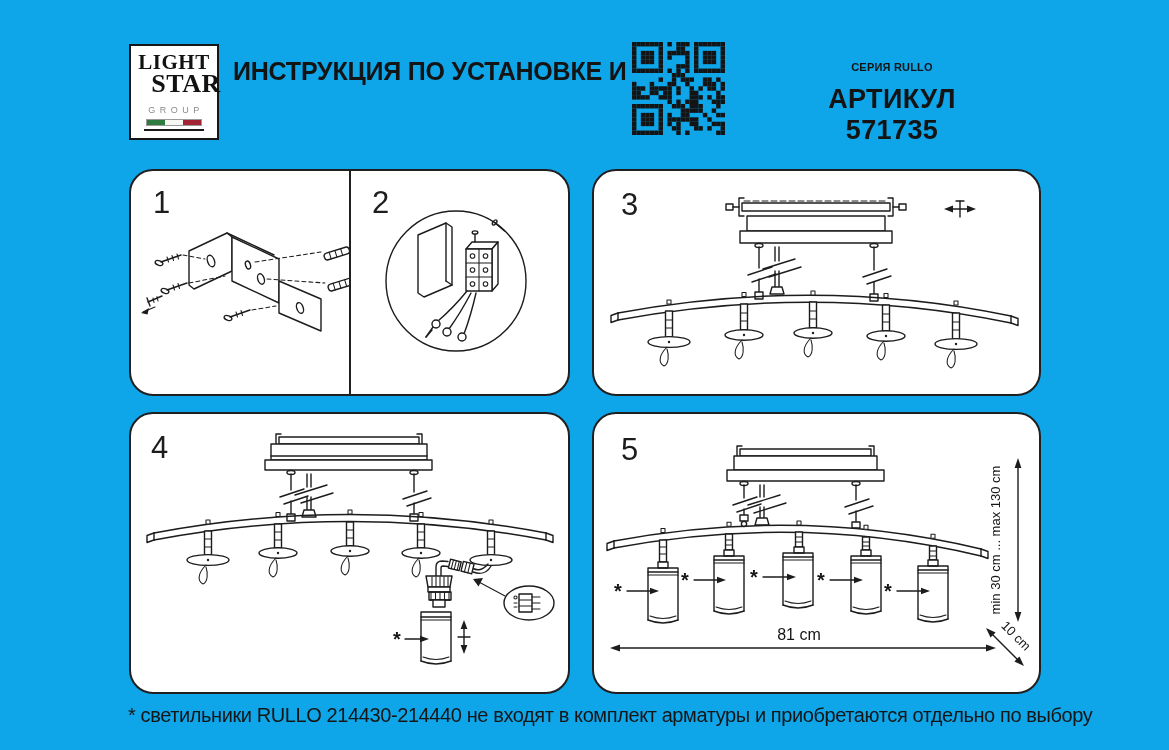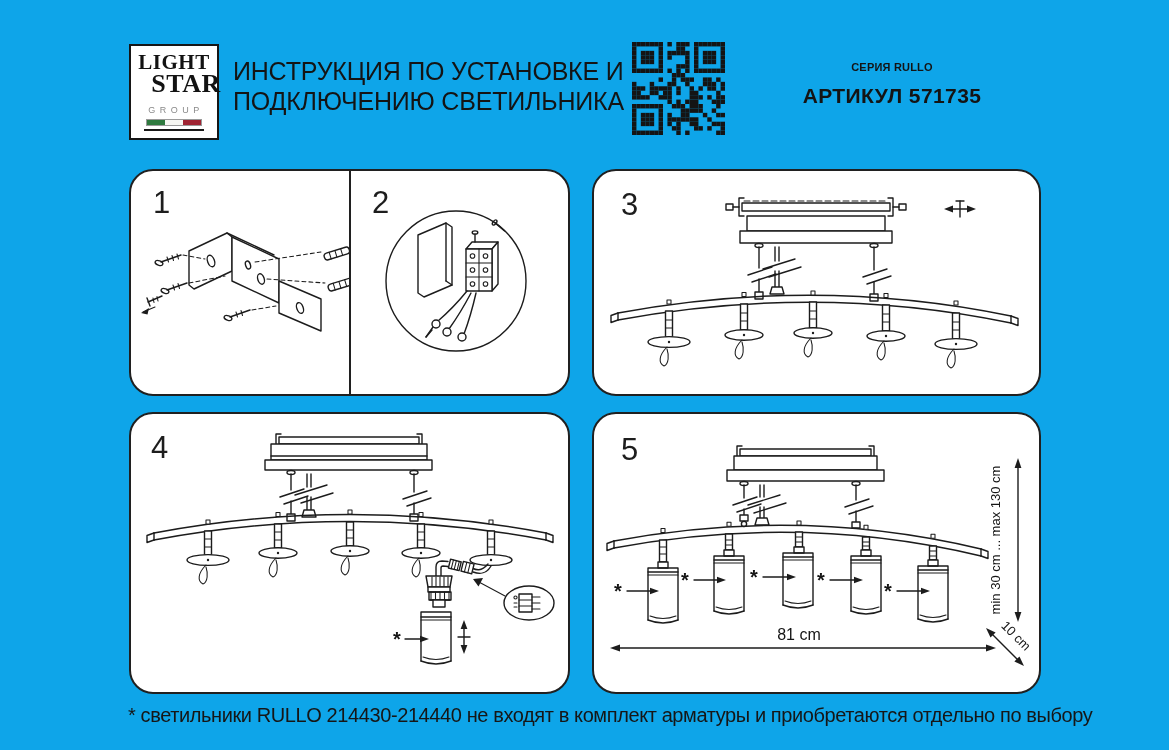--- a/index.html
+++ b/index.html
@@ -7,27 +7,27 @@
         font-family:"Liberation Sans",sans-serif;color:#161616;padding-left:45px;}
   
   .logo{position:absolute;left:129px;top:44px;width:86px;height:92px;border:2px solid #161616;
         display:flex;flex-direction:column;align-items:center;justify-content:center;background:#fff;}
   .logo-word1{font-family:"Liberation Serif",serif;font-weight:700;font-size:21px;line-height:19px;letter-spacing:.5px;color:#121212;}
   .logo-word2{font-family:"Liberation Serif",serif;font-weight:700;font-size:26px;line-height:23px;letter-spacing:.5px;color:#121212;margin-left:24px;}
   .logo-word3{font-size:9px;letter-spacing:4.5px;color:#8a8a8a;margin:10px 0 4px;padding-left:4px;}
   .flag{width:56px;height:7px;display:flex;border:1px solid #9a9a9a;box-sizing:border-box;}
   .flag span{flex:1;}
   .flag-underline{width:60px;height:2.5px;background:#1a1a1a;margin-top:2.5px;}
-  .title{position:absolute;left:233px;top:56px;font-size:25px;font-weight:400;line-height:30px;
+  .title{position:absolute;left:233px;top:56px;font-size:25px;font-weight:700;line-height:30px;
          letter-spacing:-0.2px;color:#141414;}
   .qr{position:absolute;left:632px;top:42px;width:93px;height:93px;}
   .qr svg{width:100%;height:100%;fill:#141414;}
   .series{position:absolute;left:786px;top:61px;width:212px;text-align:center;}
   .series-line{font-size:11px;font-weight:700;letter-spacing:.2px;color:#141414;}
-  .article-line{font-size:21px;font-weight:700;margin-top:11px;letter-spacing:.4px;color:#141414;}
+  .article-line{font-size:27px;font-weight:700;margin-top:11px;letter-spacing:.4px;color:#141414;}
   
   .panel{position:absolute;background:#fff;border:2px solid #202020;border-radius:24px;}
   .panel12{left:129px;top:169px;width:437px;height:223px;}
   .panel3 {left:592px;top:169px;width:445px;height:223px;}
   .panel4 {left:129px;top:412px;width:437px;height:278px;}
   .panel5 {left:592px;top:412px;width:445px;height:278px;}
   .divider{position:absolute;left:218px;top:0;width:2px;height:100%;background:#202020;}
   .step-num{position:absolute;font-size:31px;font-weight:400;color:#1d1d1d;}
   .n1{left:22px;top:14px;} .n2{left:241px;top:14px;}
   .n3{left:27px;top:16px;} .n4{left:20px;top:16px;} .n5{left:27px;top:18px;}
@@ -59,21 +59,20 @@
     <div class="flag">
       <span style="background:#2f7a3f"></span>
       <span style="background:#f6f6f2"></span>
       <span style="background:#a02433"></span>
     </div>
     <div class="flag-underline"></div>
   </div>
 
   <div class="title">
     <div>ИНСТРУКЦИЯ ПО УСТАНОВКЕ И</div>
-    <div>ПОДКЛЮЧЕНИЮ СВЕТИЛЬНИКА</div>
   </div>
 
   <div class="qr">
     <svg id="qr-svg" viewBox="0 0 92.4 92.4" xmlns="http://www.w3.org/2000/svg">
         <rect x="0.0" y="0.0" width="4.4" height="4.4"></rect>
         <rect x="4.4" y="0.0" width="4.4" height="4.4"></rect>
         <rect x="8.8" y="0.0" width="4.4" height="4.4"></rect>
         <rect x="13.2" y="0.0" width="4.4" height="4.4"></rect>
         <rect x="17.6" y="0.0" width="4.4" height="4.4"></rect>
         <rect x="22.0" y="0.0" width="4.4" height="4.4"></rect>

